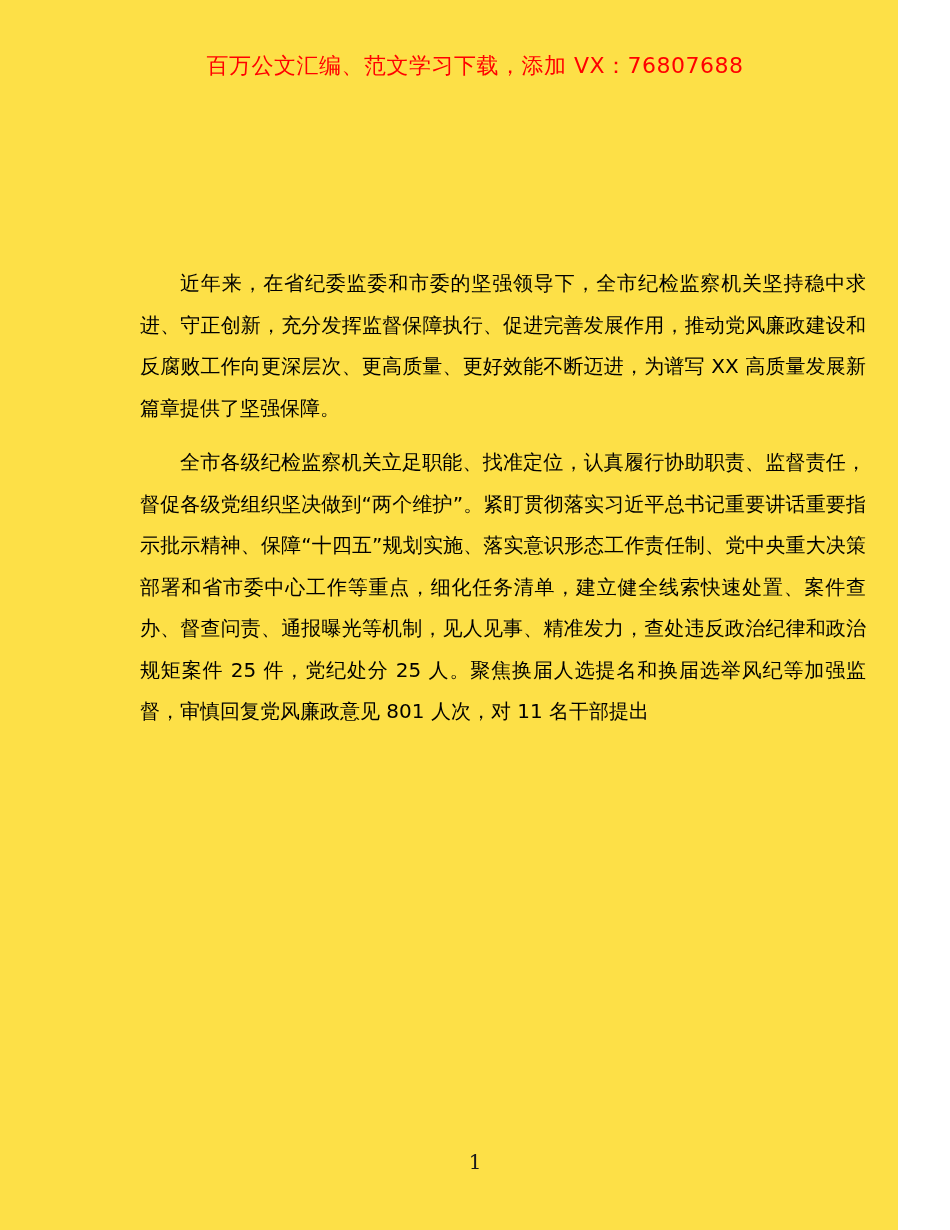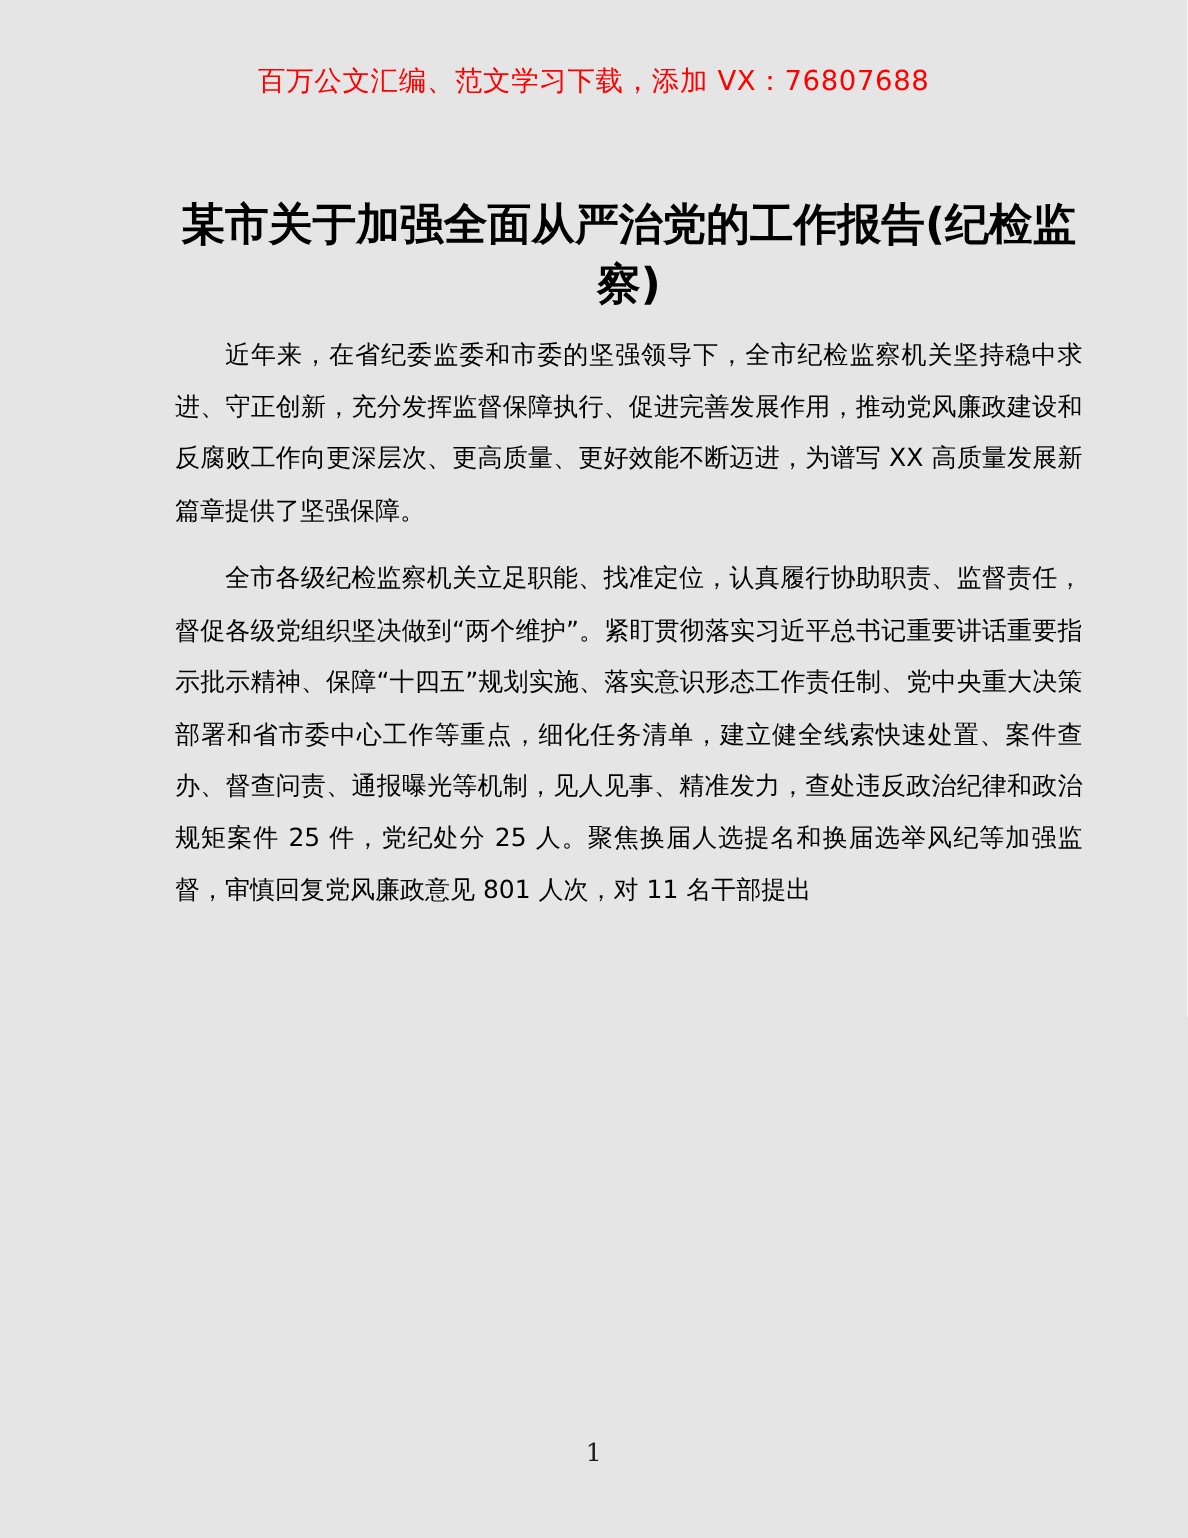--- a/index.html
+++ b/index.html
@@ -2,26 +2,27 @@
 <html><head>
 <meta charset="utf-8">
 <style>
   html, body {
     margin: 0;
     padding: 0;
     background: #ffffff;
   }
   .page {
     position: relative;
-    width: 950px;
+    width: 854px;
     height: 1230px;
-    background: #e5e5e5;
+    background: #fde047;
     color: #000000;
     font-family: "DejaVu Sans", sans-serif;
     overflow: hidden;
+    padding-left: 44px;
   }
   .promo-header {
     position: absolute;
     top: 52px;
     left: 0;
     width: 950px;
     text-align: center;
     font-size: 22px;
     line-height: 28px;
     color: #ff0000;
@@ -70,21 +71,20 @@
     color: #1a1a1a;
   }
 </style>
 </head>
 <body>
 
 <div class="page">
 
   <div class="promo-header">百万公文汇编、范文学习下载，添加 VX：76807688</div>
 
-  <h1 class="doc-title">某市关于加强全面从严治党的工作报告(纪检监察)</h1>
 
   <div class="body-text">
     <p class="para">近年来，在省纪委监委和市委的坚强领导下，全市纪检监察机关坚持稳中求进、守正创新，充分发挥监督保障执行、促进完善发展作用，推动党风廉政建设和反腐败工作向更深层次、更高质量、更好效能不断迈进，为谱写 XX 高质量发展新篇章提供了坚强保障。</p>
     <p class="para">全市各级纪检监察机关立足职能、找准定位，认真履行协助职责、监督责任，督促各级党组织坚决做到“两个维护”。紧盯贯彻落实习近平总书记重要讲话重要指示批示精神、保障“十四五”规划实施、落实意识形态工作责任制、党中央重大决策部署和省市委中心工作等重点，细化任务清单，建立健全线索快速处置、案件查办、督查问责、通报曝光等机制，见人见事、精准发力，查处违反政治纪律和政治规矩案件 25 件，党纪处分 25 人。聚焦换届人选提名和换届选举风纪等加强监督，审慎回复党风廉政意见 801 人次，对 11 名干部提出</p>
   </div>
 
   <div class="page-number">1</div>
 
 </div>
 

